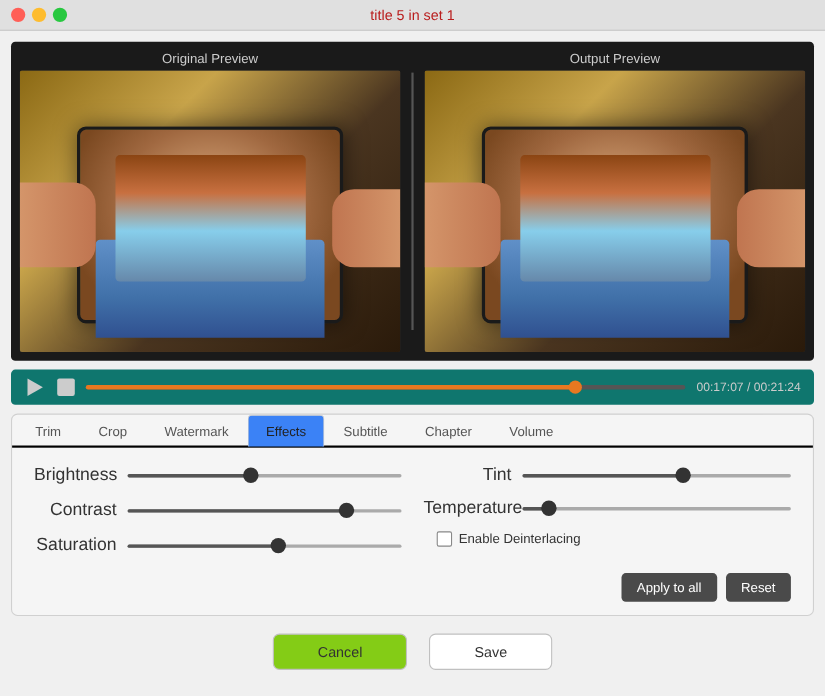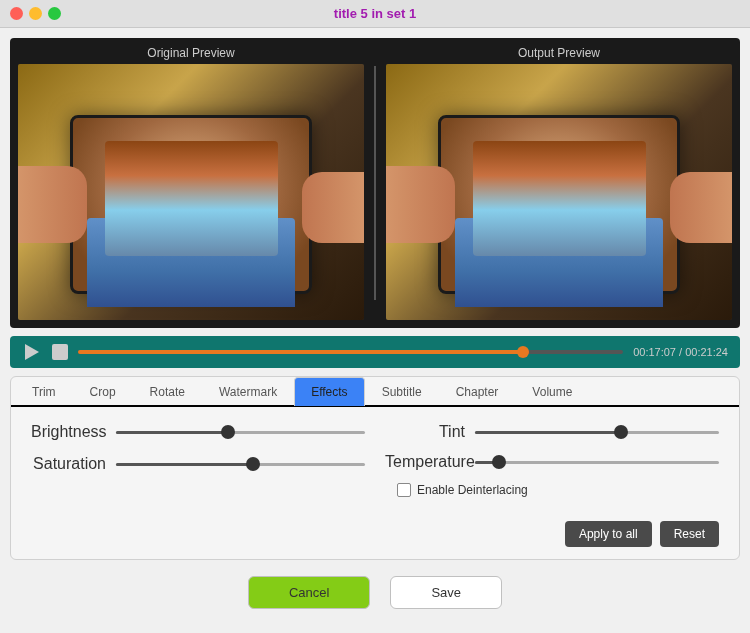--- a/index.html
+++ b/index.html
@@ -37,22 +37,22 @@
       height: 13px;
       border-radius: 50%;
       border: none;
       cursor: pointer;
     }
     .tb-close { background: #ff5f57; }
     .tb-min { background: #febc2e; }
     .tb-max { background: #28c840; }
     .titlebar-title {
       font-size: 13px;
-      color: #a21caf;
-      font-weight: 700;
+      color: #b91c1c;
+      font-weight: 400;
     }
 
     
     .main-content {
       flex: 1;
       background: #f0f0f0;
       display: flex;
       flex-direction: column;
       padding: 10px;
       gap: 8px;
@@ -472,41 +472,47 @@
     </div>
     <span class="time-display">
       <span>00:17:07</span><span> / </span><span>00:21:24</span>
     </span>
   </div>
 
   <div class="tabs-panel">
     <div class="tabs-row">
       <div class="tab">Trim</div>
       <div class="tab">Crop</div>
-      <div class="tab">Rotate</div>
       <div class="tab">Watermark</div>
       <div class="tab active">Effects</div>
       <div class="tab">Subtitle</div>
       <div class="tab">Chapter</div>
       <div class="tab">Volume</div>
     </div>
 
     <div class="tab-content">
       <div class="effects-grid">
 
         <div style="display:flex;flex-direction:column;gap:14px;">
 
           <div class="slider-row">
             <span class="slider-label">Brightness</span>
             <div class="slider-track">
               <div class="slider-fill-left" style="width:45%;"></div>
               <div class="slider-thumb" style="left:45%;"></div>
             </div>
           </div>
 
+          <div class="slider-row">
+            <span class="slider-label">Contrast</span>
+            <div class="slider-track">
+              <div class="slider-fill-left" style="width:80%;"></div>
+              <div class="slider-thumb" style="left:80%;"></div>
+            </div>
+          </div>
 
           <div class="slider-row">
             <span class="slider-label">Saturation</span>
             <div class="slider-track">
               <div class="slider-fill-left" style="width:55%;"></div>
               <div class="slider-thumb" style="left:55%;"></div>
             </div>
           </div>
         </div>
 

